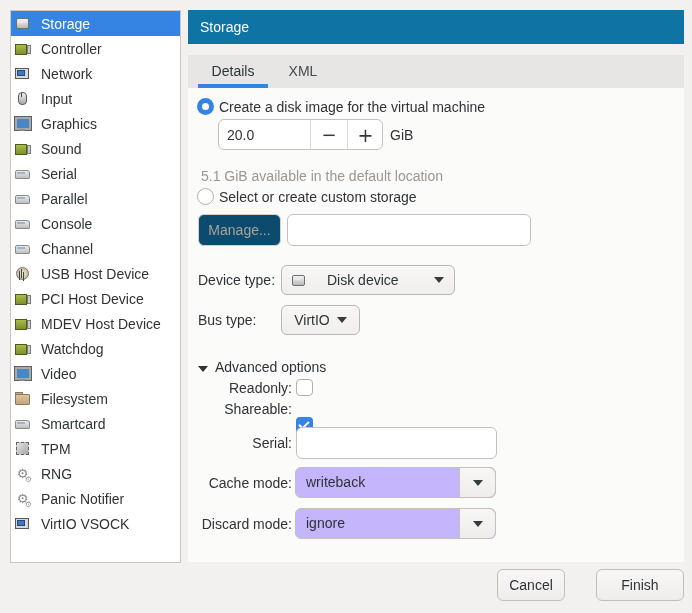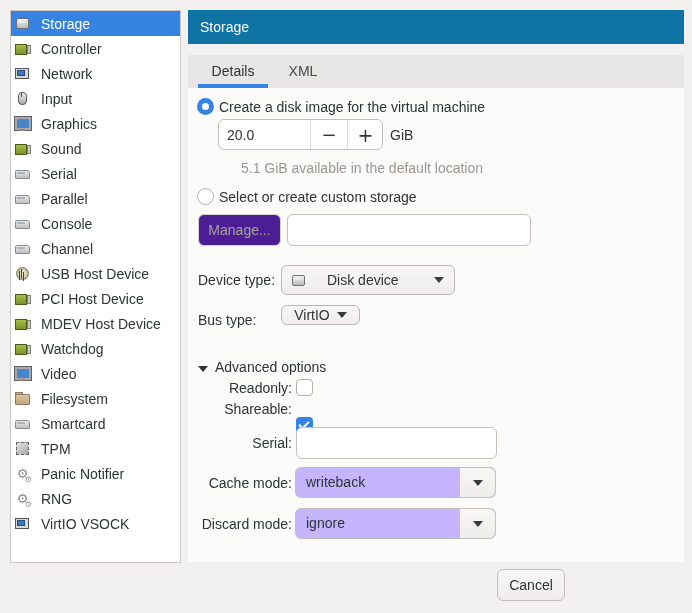--- a/index.html
+++ b/index.html
@@ -100,21 +100,21 @@
   .spin-value{position:absolute;left:0;top:0;width:90px;height:100%;}
   .spin-btn{position:absolute;top:0;height:100%;width:37px;border-left:1px solid #ddd9d5;
       display:flex;align-items:center;justify-content:center;color:#33393b;box-sizing:border-box;}
   .spin-minus{left:91px;}
   .spin-plus{left:128px;width:36px;}
   .minus-glyph::before{content:"\2212";font:18px "DejaVu Sans",sans-serif;}
   .plus-glyph::before{content:"+";font:19px "DejaVu Sans",sans-serif;}
 
   .button{background:linear-gradient(#f8f7f6,#eeedec);border:1px solid #c3bdb7;border-radius:6px;
       display:flex;align-items:center;justify-content:center;box-sizing:border-box;color:#2e3436;}
-  .button.disabled{background:#4c1d95;border-color:#d6d1cb;color:#a9a29b;}
+  .button.disabled{background:#0c4a6e;border-color:#d6d1cb;color:#a9a29b;}
 
   .combo{background:linear-gradient(#f8f7f6,#f0eeec);border:1px solid #bcb6b0;border-radius:6px;
       display:flex;align-items:center;box-sizing:border-box;}
   .darr{width:0;height:0;border-left:5px solid transparent;border-right:5px solid transparent;
       border-top:6px solid #363b3d;}
   .exp-arrow{width:0;height:0;border-left:5px solid transparent;border-right:5px solid transparent;
       border-top:6px solid #2e3436;display:inline-block;margin-right:7px;}
 
   .combo-entry{background:#c4b5fd;border:1px solid #c6c0ba;border-radius:6px;box-sizing:border-box;}
   .combo-entry .val{position:absolute;left:10px;top:0;line-height:29px;}
@@ -195,25 +195,25 @@
       <div class="srow">
     <span class="i serial-icon"></span>
     <span class="slabel">Smartcard</span>
   </div>
       <div class="srow">
     <span class="i tpm-icon"></span>
     <span class="slabel">TPM</span>
   </div>
       <div class="srow">
     <span class="i gear-icon"></span>
+    <span class="slabel">RNG</span>
+  </div>
+      <div class="srow">
+    <span class="i gear-icon"></span>
     <span class="slabel">Panic Notifier</span>
-  </div>
-      <div class="srow">
-    <span class="i gear-icon"></span>
-    <span class="slabel">RNG</span>
   </div>
       <div class="srow">
     <span class="i vsock-icon"></span>
     <span class="slabel">VirtIO VSOCK</span>
   </div>
     </div>
 
   <div class="header">
     <span>Storage</span>
   </div>
@@ -232,41 +232,41 @@
     <div class="abs radio on" style="left:9px;top:10px;"></div>
     <span class="abs lbl" style="left:31px;top:11px;">Create a disk image for the virtual machine</span>
 
     <div class="abs spinbox">
       <input class="text spin-value" value="20.0" style="">
       <div class="spin-btn spin-minus minus-glyph"></div>
       <div class="spin-btn spin-plus plus-glyph"></div>
     </div>
     <span class="abs lbl" style="left:202px;top:39px;">GiB</span>
 
-    <span class="abs lbl hint" style="left:13px;top:72px;margin-left:40px;">5.1 GiB available in the default location</span>
+    <span class="abs lbl hint" style="left:13px;top:80px;">5.1 GiB available in the default location</span>
 
     <div class="abs radio off" style="left:9px;top:100px;"></div>
     <span class="abs lbl" style="left:31px;top:101px;">Select or create custom storage</span>
 
     <div class="abs button disabled" style="left:10px;top:126px;width:83px;height:32px;">
       <span>Manage...</span>
     </div>
     <div class="abs entry" style="left:99px;top:126px;width:244px;height:32px;">
       <input class="text" value="" style="">
     </div>
 
     <span class="abs lbl" style="left:10px;top:184px;">Device type:</span>
     <div class="abs combo" style="left:93px;top:177px;width:174px;height:30px;padding:0 10px 0 8px;">
       <span class="i disk-icon"></span>
       <span style="margin-left:20px;">Disk device</span>
       <span class="darr" style="margin-left:auto;"></span>
     </div>
 
     <span class="abs lbl" style="left:10px;top:224px;">Bus type:</span>
-    <div class="abs combo" style="left:93px;top:217px;width:79px;height:20px;justify-content:center;">
+    <div class="abs combo" style="left:93px;top:217px;width:79px;height:30px;justify-content:center;">
       <span>VirtIO</span>
       <span class="darr" style="margin-left:7px;"></span>
     </div>
 
     <div class="abs" style="left:10px;top:271px;">
       <span class="exp-arrow"></span><span>Advanced options</span>
     </div>
 
     <span class="flabel-right" style="top:292px;">Readonly:</span>
     <div class="abs check off" style="left:108px;top:291px;"></div>
@@ -293,14 +293,17 @@
       <span class="combo-drop">
         <span class="darr"></span>
       </span>
     </div>
 
   </div>
 
   <div class="abs button" style="position:absolute;left:497px;top:569px;width:68px;height:32px;">
     <span>Cancel</span>
   </div>
+  <div class="abs button" style="position:absolute;left:596px;top:569px;width:88px;height:32px;">
+    <span>Finish</span>
+  </div>
 
 </div>
 
 </body></html>

